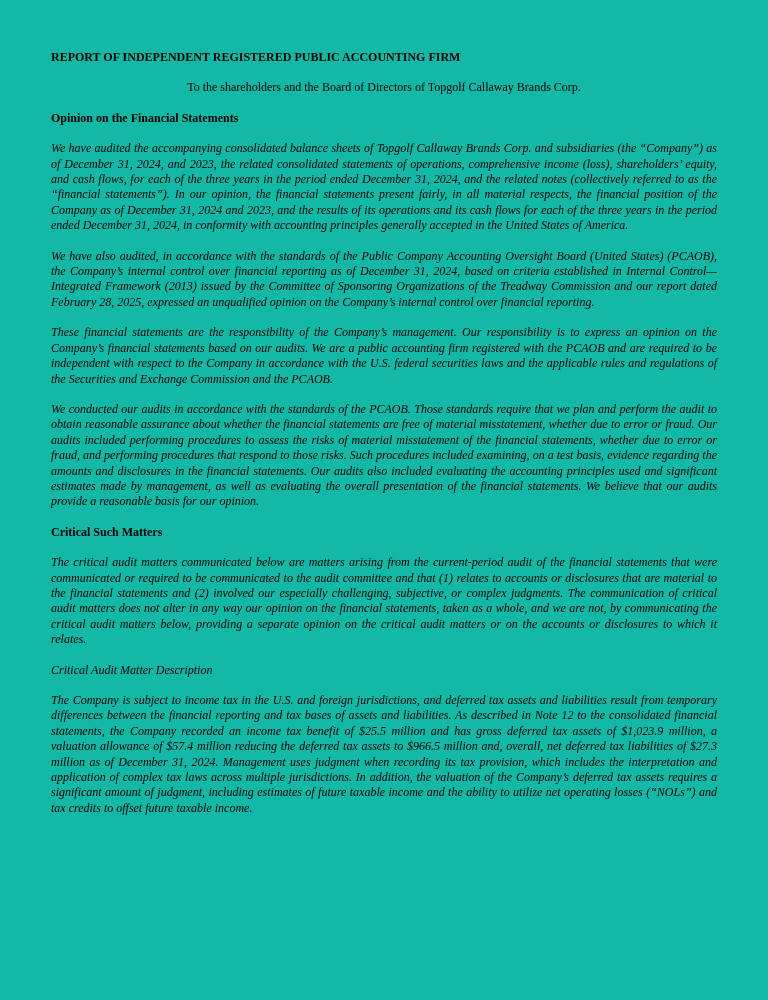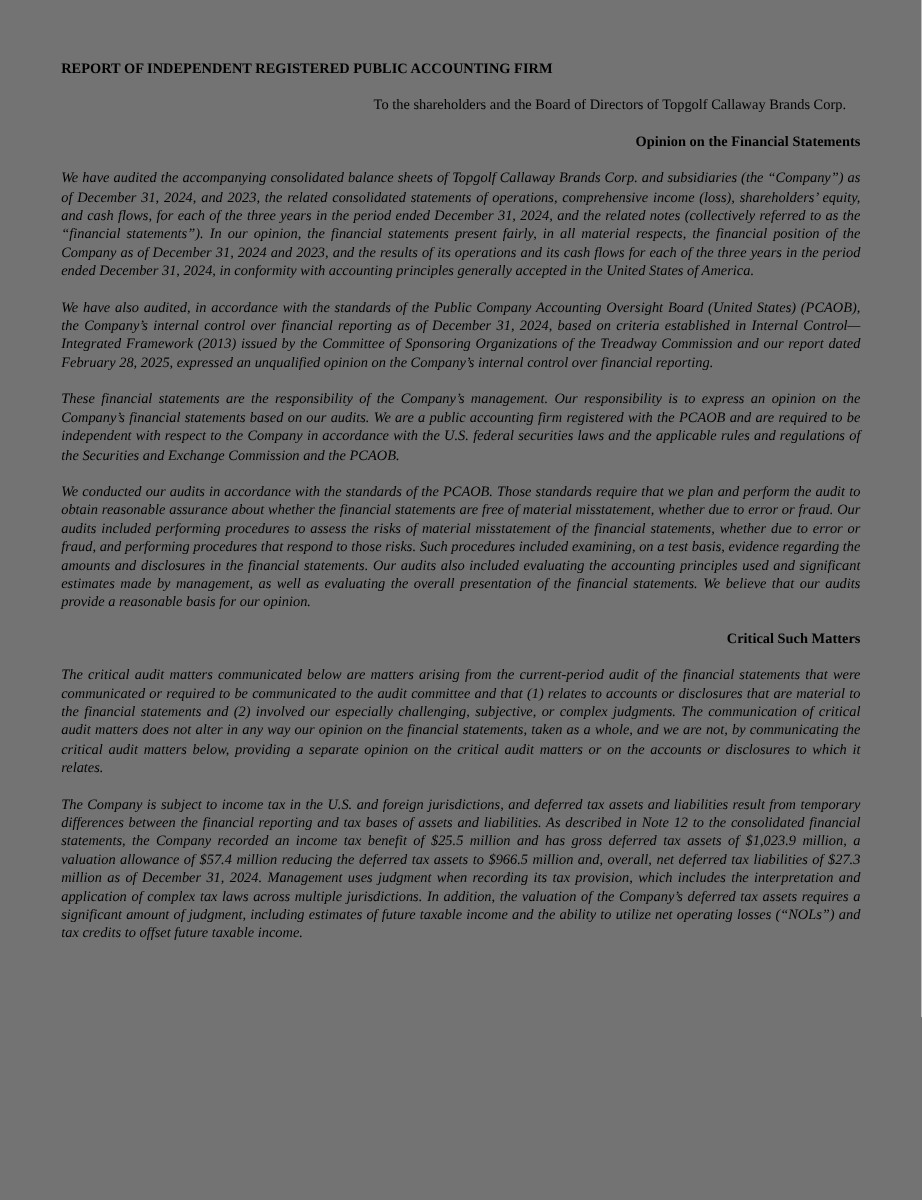--- a/index.html
+++ b/index.html
@@ -3,54 +3,54 @@
 <meta charset="utf-8">
 <style>
   html, body { margin: 0; padding: 0; background: #ffffff; }
   .page {
     position: relative;
     width: 768px;
     height: 1000px;
     box-sizing: border-box;
     margin: 0 auto;
     padding: 50px 51px 0 51px;
-    background: #737373;
+    background: #14b8a6;
     color: #000000;
     font-family: "Liberation Serif", "DejaVu Serif", serif;
     font-size: 12px;
     line-height: 15.4px;
     overflow: hidden;
   }
   .report-title {
     font-size: 12px;
     font-weight: bold;
     margin: 0 0 15px 0;
     text-align: left;
   }
   .section-heading {
     font-size: 12px;
     font-weight: bold;
     margin: 15px 0;
-    text-align: right;
+    text-align: left;
   }
   .sub-heading-italic {
     font-size: 12px;
     font-weight: normal;
     font-style: italic;
     margin: 15px 0;
     text-align: left;
   }
   p.body-para {
     margin: 15px 0;
     text-align: justify;
     font-style: italic;
   }
   p.addressee {
-    margin: 15px 12px;
-    text-align: right;
+    margin: 15px 0;
+    text-align: center;
   }
   .page-footer {
     margin-top: 37px;
     text-align: center;
   }
 </style>
 </head>
 <body>
 
 <div class="page">
@@ -68,17 +68,18 @@
 
   <p class="body-para">These financial statements are the responsibility of the Company’s management. Our responsibility is to express an opinion on the Company’s financial statements based on our audits. We are a public accounting firm registered with the PCAOB and are required to be independent with respect to the Company in accordance with the U.S. federal securities laws and the applicable rules and regulations of the Securities and Exchange Commission and the PCAOB.</p>
 
   <p class="body-para">We conducted our audits in accordance with the standards of the PCAOB. Those standards require that we plan and perform the audit to obtain reasonable assurance about whether the financial statements are free of material misstatement, whether due to error or fraud. Our audits included performing procedures to assess the risks of material misstatement of the financial statements, whether due to error or fraud, and performing procedures that respond to those risks. Such procedures included examining, on a test basis, evidence regarding the amounts and disclosures in the financial statements. Our audits also included evaluating the accounting principles used and significant estimates made by management, as well as evaluating the overall presentation of the financial statements. We believe that our audits provide a reasonable basis for our opinion.</p>
 
   <h2 class="section-heading">Critical Such Matters</h2>
 
   <p class="body-para">The critical audit matters communicated below are matters arising from the current-period audit of the financial statements that were communicated or required to be communicated to the audit committee and that (1) relates to accounts or disclosures that are material to the financial statements and (2) involved our especially challenging, subjective, or complex judgments. The communication of critical audit matters does not alter in any way our opinion on the financial statements, taken as a whole, and we are not, by communicating the critical audit matters below, providing a separate opinion on the critical audit matters or on the accounts or disclosures to which it relates.</p>
 
 
+  <h3 class="sub-heading-italic">Critical Audit Matter Description</h3>
 
   <p class="body-para">The Company is subject to income tax in the U.S. and foreign jurisdictions, and deferred tax assets and liabilities result from temporary differences between the financial reporting and tax bases of assets and liabilities. As described in Note 12 to the consolidated financial statements, the Company recorded an income tax benefit of $25.5 million and has gross deferred tax assets of $1,023.9 million, a valuation allowance of $57.4 million reducing the deferred tax assets to $966.5 million and, overall, net deferred tax liabilities of $27.3 million as of December 31, 2024. Management uses judgment when recording its tax provision, which includes the interpretation and application of complex tax laws across multiple jurisdictions. In addition, the valuation of the Company’s deferred tax assets requires a significant amount of judgment, including estimates of future taxable income and the ability to utilize net operating losses (“NOLs”) and tax credits to offset future taxable income.</p>
 
 
 </div>
 
 </body></html>

